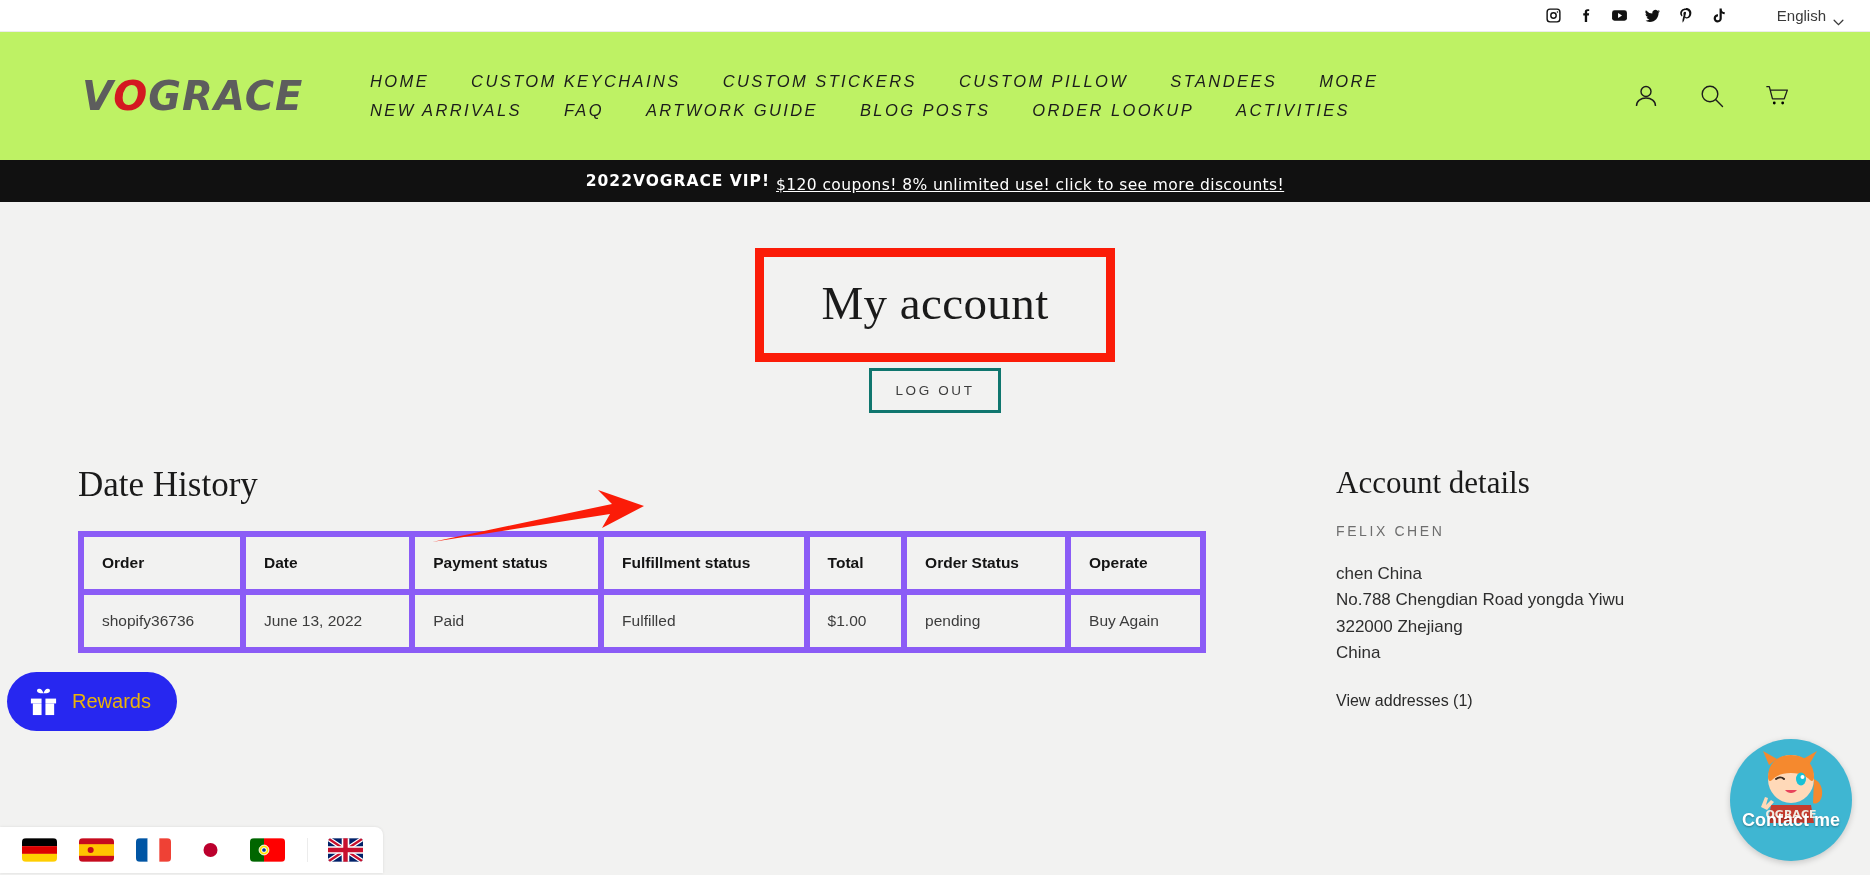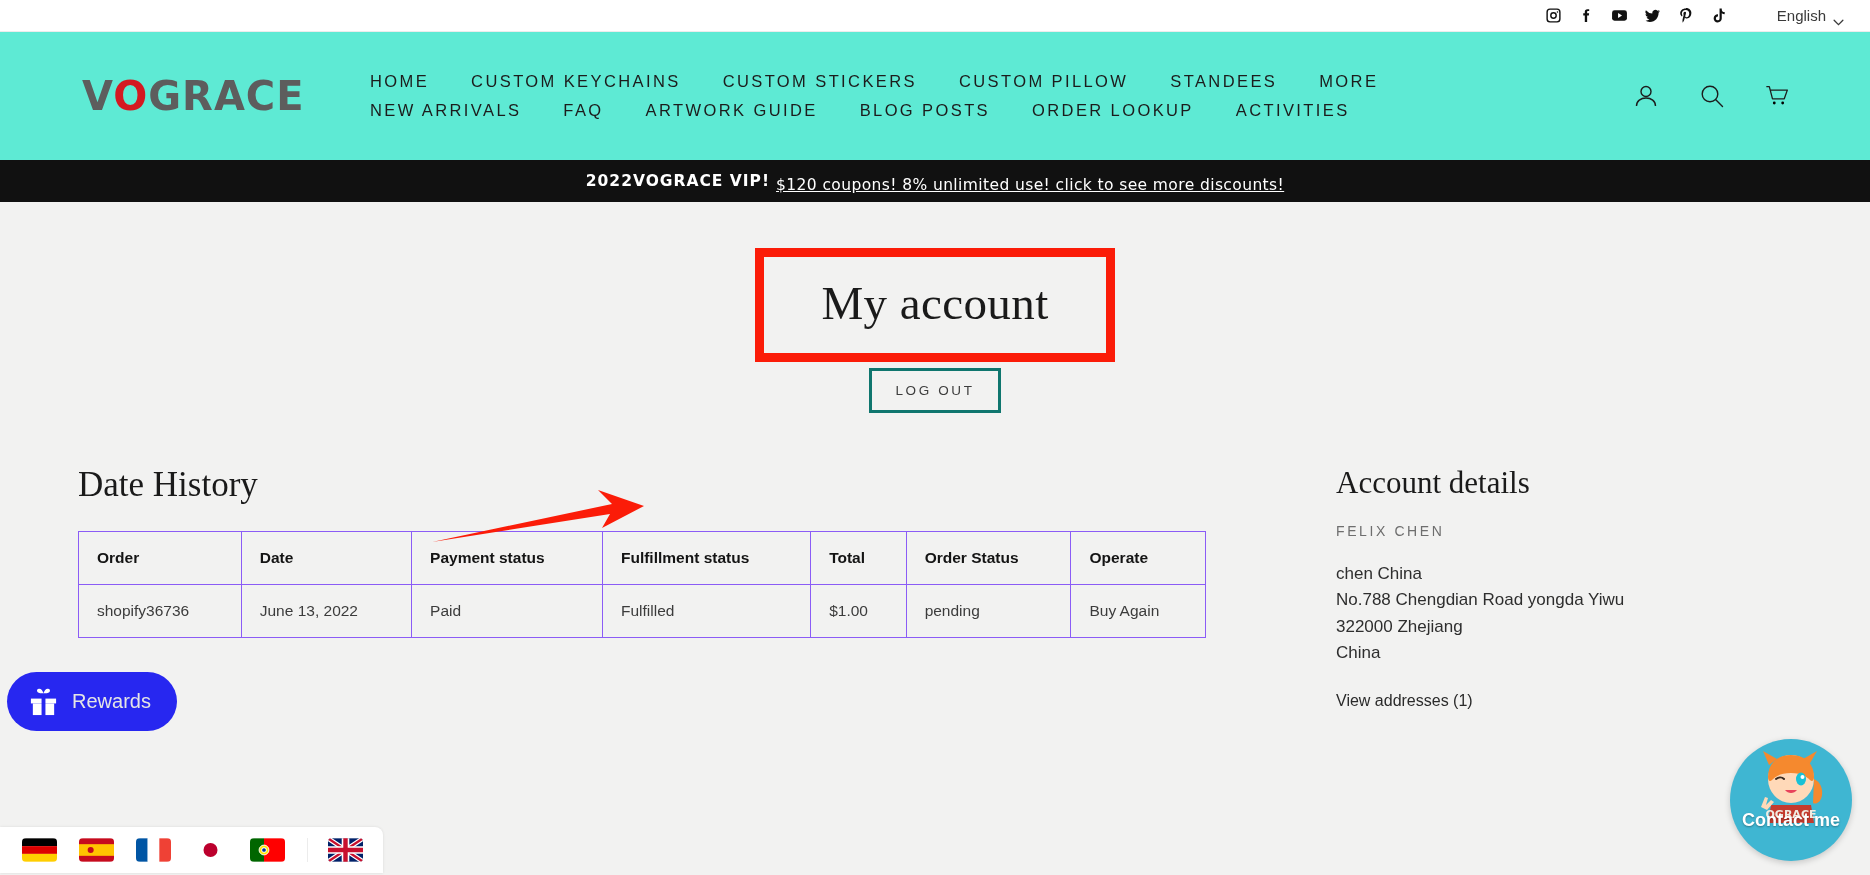--- a/index.html
+++ b/index.html
@@ -24,22 +24,22 @@
   .lang-sel {
     display: flex; align-items: center; gap: 7px;
     margin-left: 50px; font-size: 15px; color: #3a3a3a; cursor: pointer;
     font-family: "Liberation Sans", sans-serif;
   }
   .lang-sel .caret { width: 11px; height: 7px; }
   .lang-sel .caret svg { width: 100%; height: 100%; }
 
   
   .header {
-    height: 128px; background: #5eead4;
-    display: flex; align-items: center; position: relative;
+    height: 128px; background: #bef264;
+    display: flex; align-items: center; position: relative; font-style: italic;
   }
   .logo {
     position: absolute; left: 82px; top: 50%; transform: translateY(-50%);
     font-family: "DejaVu Sans", sans-serif;
     font-weight: 900; font-size: 40px; letter-spacing: 1px;
     color: #5d5d5d; white-space: nowrap; cursor: pointer;
   }
   .logo .o { color: #d41921; }
   .nav {
     position: absolute; left: 370px; right: 260px; top: 50%; transform: translateY(-50%);
@@ -106,21 +106,21 @@
   .col-details { flex: 1; padding-left: 102px; }
   .sec-title {
     font-family: "Liberation Serif", serif;
     font-size: 35px; color: #1a1a1a; font-weight: 400; margin-bottom: 26px;
   }
   .sec-title.small { font-size: 31px; margin-bottom: 22px; }
 
   table.orders { width: 1128px; border-collapse: collapse; }
   table.orders th, table.orders td {
     text-align: left; padding: 17px 18px;
-    border: 1px solid #8b5cf6;
+    border: 6px solid #8b5cf6;
     font-size: 15.5px; font-family: "Liberation Sans", sans-serif;
   }
   table.orders th { font-weight: 700; color: #141414; }
   table.orders td { color: #3c3c3c; font-weight: 400; }
 
   .acct-name {
     font-size: 14px; letter-spacing: 2.6px; color: #6e6e6e;
     margin-bottom: 22px; font-family: "Liberation Sans", sans-serif;
   }
   .addr-line { font-size: 17px; color: #2e2e2e; line-height: 1.55; }
@@ -131,21 +131,21 @@
 
   
   .rewards {
     position: absolute; left: 7px; top: 672px;
     display: flex; align-items: center; gap: 13px;
     background: #2727f0; border-radius: 36px;
     padding: 14px 26px 14px 21px; cursor: pointer;
   }
   .rewards .gift { width: 31px; height: 31px; }
   .rewards .gift svg { width: 100%; height: 100%; fill: #fff; }
-  .rewards span { color: #e5e5e5; font-size: 20px; font-family: "Liberation Sans", sans-serif; }
+  .rewards span { color: #eab308; font-size: 20px; font-family: "Liberation Sans", sans-serif; }
 
   
   .flagbar {
     position: absolute; left: 0; bottom: 2px;
     background: #ffffff; border-radius: 0 8px 0 0;
     display: flex; align-items: center; height: 46px;
     box-shadow: 0 0 3px rgba(0,0,0,.10);
   }
   .flagbar .flags { display: flex; align-items: center; gap: 22px; padding: 0 22px; }
   .flag { width: 35px; height: 24px; border-radius: 4px; overflow: hidden; cursor: pointer; display:block; }

